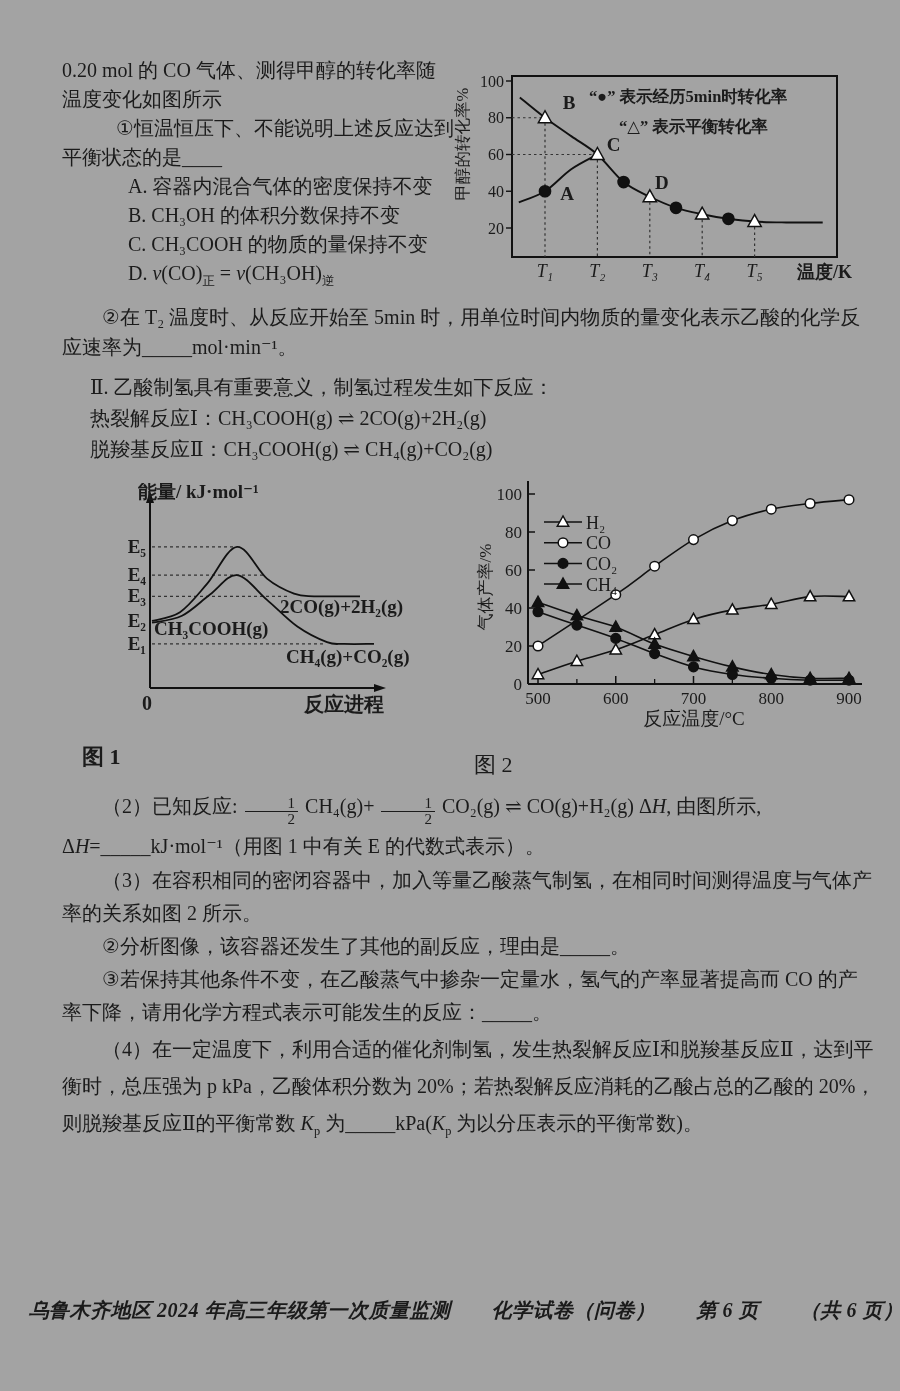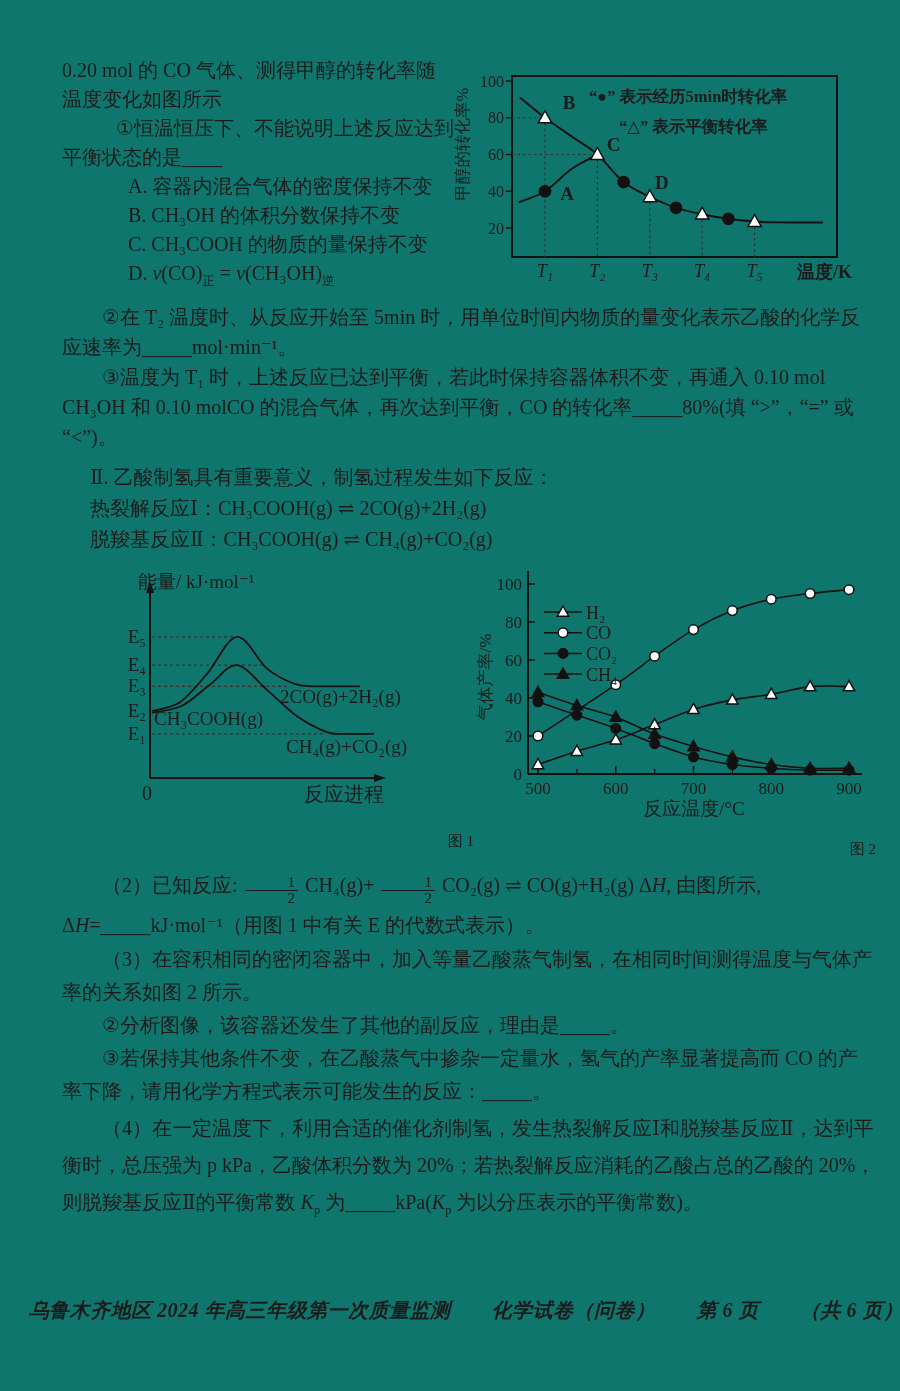--- a/index.html
+++ b/index.html
@@ -1,40 +1,40 @@
 <!DOCTYPE html>
 <html><head>
 <meta charset="utf-8">
 <style>
   html,body{margin:0;padding:0;background:#e8e8e8;}
   .page{
     position:relative;
     width:900px;height:1391px;
     margin:0 auto;
-    background:#0f766e;
+    background:#a3a3a3;
     color:#1b1b1b;
     font-family:"Liberation Serif","DejaVu Serif","DejaVu Sans",serif;
     font-size:20px;
     overflow:hidden;
   }
   .content{position:absolute;left:62px;top:56px;width:814px;}
   p{margin:0;}
   .top-row{display:flex;margin-bottom:4px;}
   .intro{flex:0 0 388px;line-height:29px;white-space:nowrap;}
   .intro .ind{text-indent:2.7em;}
   .intro .opt{padding-left:66px;}
   .chart1-wrap{width:426px;}
   .para{line-height:30px;text-indent:2em;}
   .sec2{margin-top:10px;line-height:31px;}
   .sec2 .head{text-indent:1.4em;}
   .sec2 .rxn{padding-left:28px;}
   .figs{display:flex;margin-top:4px;}
-  .f1{width:412px;margin:0;padding:14px 0 0 20px;box-sizing:border-box;}
+  .f1{width:412px;margin:0;padding:14px 0 0 20px;box-sizing:border-box;font-weight:bold;}
   .f2{width:402px;margin:0;padding:0;}
-  figcaption{text-align:right;font-size:15px;margin-top:2px;}
+  figcaption{text-align:left;font-size:22px;margin-top:2px;}
   .p2{margin-top:8px;line-height:36px;}
   .p3 .para{line-height:33px;}
   .p4{margin-top:2px;line-height:37px;}
   .frac{display:inline-block;vertical-align:-0.75em;text-align:center;line-height:1.02;font-size:15px;margin:0 2px;}
   .frac .fn{display:block;border-bottom:1.3px solid #1b1b1b;padding:0 3px;}
   .frac .fd{display:block;padding:0 3px;}
   sub{font-size:0.62em;}
   i{font-style:italic;}
   .footer{
     position:absolute;left:16px;top:1297px;width:100%;
@@ -104,21 +104,20 @@
               <text x="195.79999999999998" y="221" fill="#1b1b1b" font-size="18" text-anchor="middle" font-style="italic">T₃</text>
               <text x="248.2" y="221" fill="#1b1b1b" font-size="18" text-anchor="middle" font-style="italic">T₄</text>
               <text x="300.6" y="221" fill="#1b1b1b" font-size="18" text-anchor="middle" font-style="italic">T₅</text>
               <text x="343" y="222" fill="#1b1b1b" font-size="18" font-weight="bold">温度/K</text>
             </g>
           </svg>
       </div>
     </div>
 
     <p class="para">②在 T₂ 温度时、从反应开始至 5min 时，用单位时间内物质的量变化表示乙酸的化学反应速率为_____mol·min⁻¹。</p>
-    <p class="para">③温度为 T₁ 时，上述反应已达到平衡，若此时保持容器体积不变，再通入 0.10 mol CH₃OH 和 0.10 molCO 的混合气体，再次达到平衡，CO 的转化率_____80%(填 “&gt;”，“=” 或 “&lt;”)。</p>
 
     <div class="sec2">
       <p class="head">Ⅱ. 乙酸制氢具有重要意义，制氢过程发生如下反应：</p>
       <p class="rxn">热裂解反应Ⅰ：CH₃COOH(g) ⇌ 2CO(g)+2H₂(g)</p>
       <p class="rxn">脱羧基反应Ⅱ：CH₃COOH(g) ⇌ CH₄(g)+CO₂(g)</p>
     </div>
 
     <div class="figs">
       <figure class="f1">
         <svg id="fig1" width="392" height="252" viewBox="0 0 392 252">

